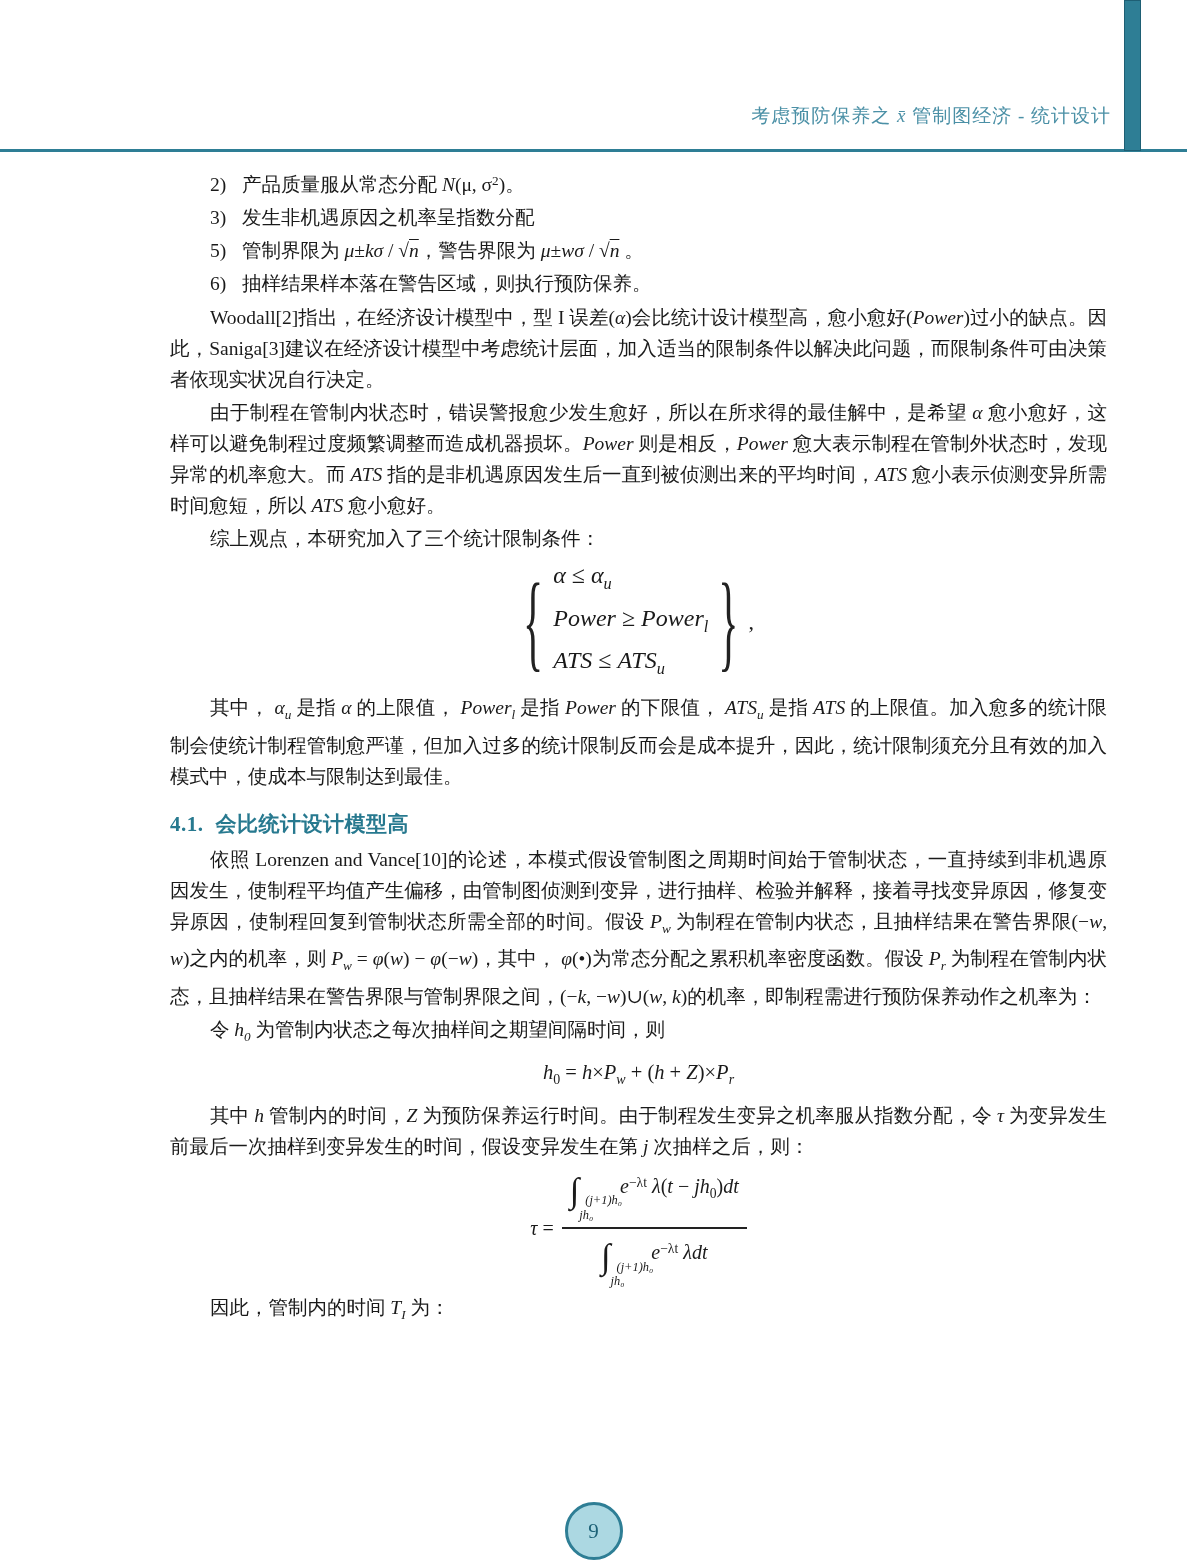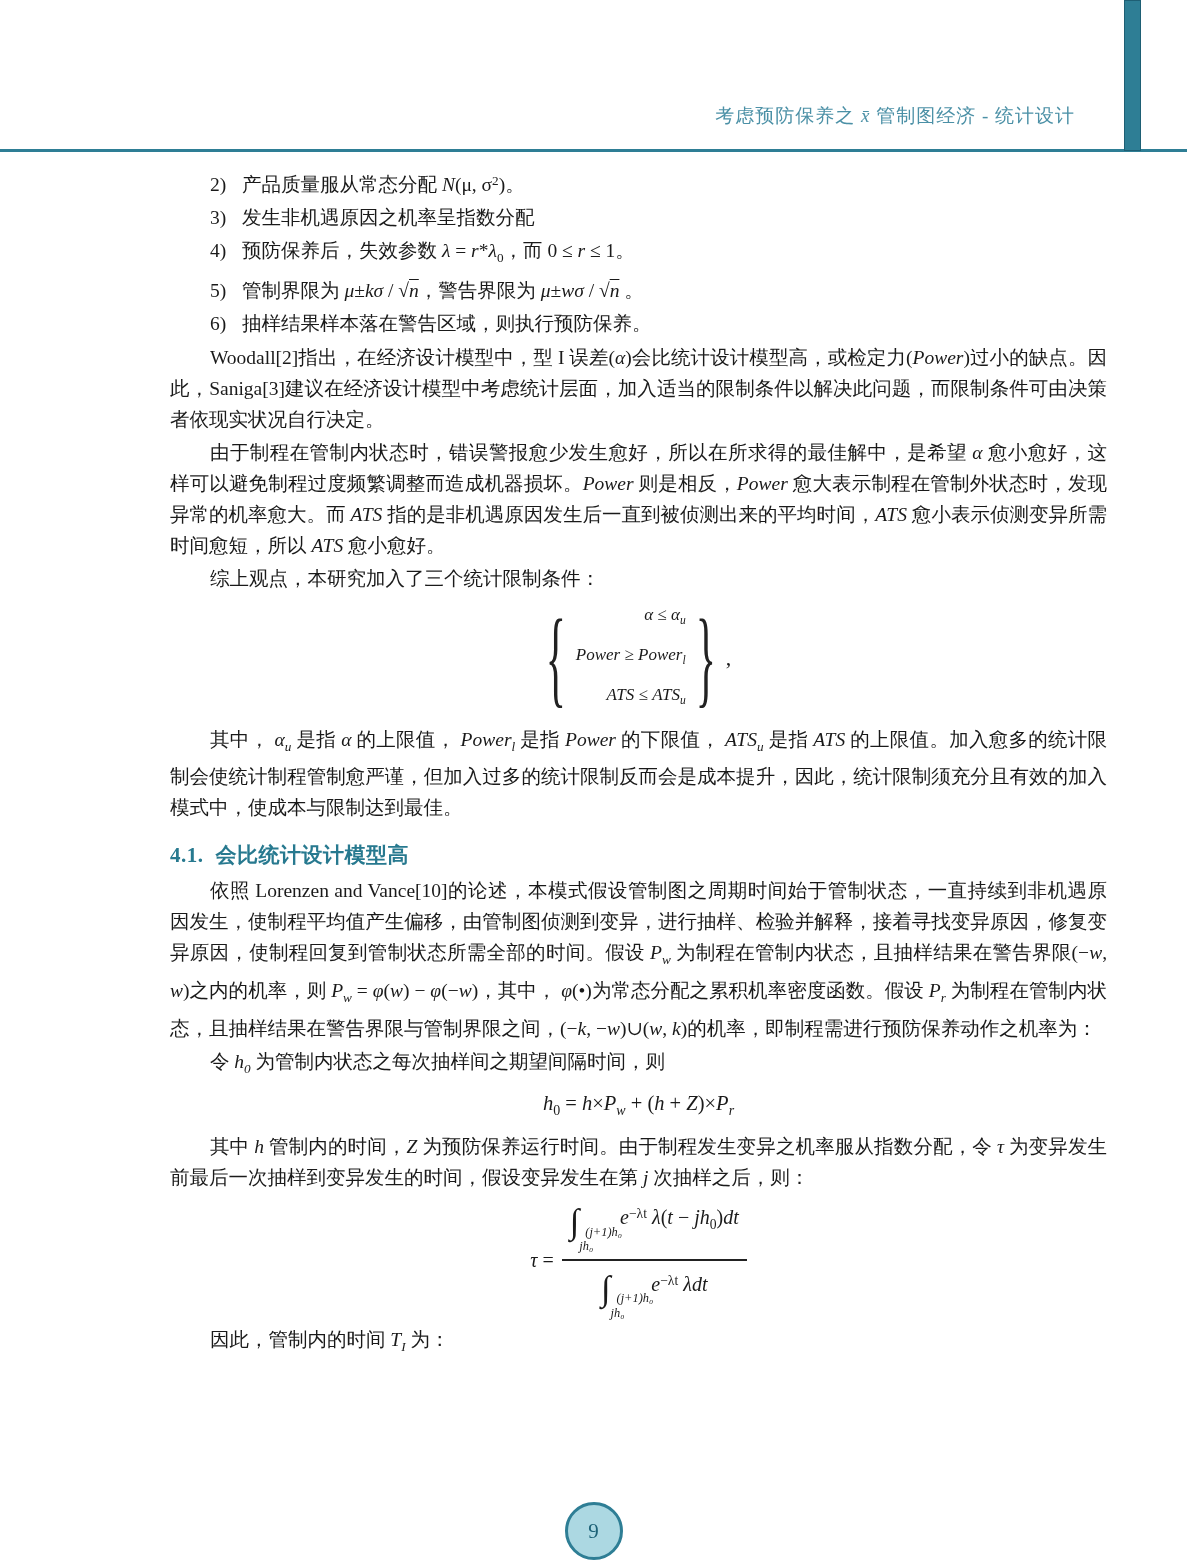--- a/index.html
+++ b/index.html
@@ -12,21 +12,21 @@
     color: #1a1a1a;
     overflow: hidden;
   }
   
   .accent-bar {
     position: absolute; left: 1124px; top: 0;
     width: 17px; height: 151px;
     background: #2E7E95; border: 1px solid #1e5f74;
   }
   .page-header {
-    padding: 100px 112px 0 0;
+    padding: 100px 76px 0 0;
     text-align: right;
   }
   .header-title {
     display: inline-block;
     font-size: 19px; line-height: 32px;
     color: #4B90A6;
     letter-spacing: 1px;
   }
   .header-rule {
     margin-top: 17px;
@@ -77,21 +77,21 @@
 
   
   .formula-row {
     text-align: center;
     font-size: 20.5px; line-height: 36px;
     margin: 2px 0;
   }
   .constraint-wrap { margin: 4px 0 6px; }
   .constraint-inner { display: inline-flex; align-items: center; }
   .c-rows { display: inline-block; margin: 0 10px; }
-  .c-row { font-size: 17px; line-height: 34px; text-align: right; }
+  .c-row { font-size: 24px; line-height: 34px; text-align: left; }
   .brace {
     display: inline-block; font-size: 42px; line-height: 1;
     transform: scaleY(2.55); transform-origin: center;
     font-weight: 400; color: #222;
   }
   .c-comma { font-size: 22px; margin-left: 10px; }
 
   .fraction { display: inline-flex; flex-direction: column; vertical-align: middle; text-align: center; }
   .frac-num { border-bottom: 2px solid #222; padding: 0 8px 5px; }
   .frac-den { padding-top: 5px; }
@@ -126,32 +126,29 @@
   <main class="content">
 
     <div class="assumption-list">
       <div class="assumption-item">
         <span class="li-no">2)</span><span><span class="seg-n">产品质量服从常态分配 </span><span class="seg-i">N</span><span class="seg-n">(μ, σ</span><span class="seg-sup">2</span><span class="seg-n">)。</span></span>
       </div>
       <div class="assumption-item">
         <span class="li-no">3)</span><span><span class="seg-n">发生非机遇原因之机率呈指数分配</span></span>
       </div>
       <div class="assumption-item">
-        <span class="li-no">4)</span><span><span class="seg-n">预防保养后，失效参数 </span><span class="seg-i">λ</span><span class="seg-n"> = </span><span class="seg-i">r</span><span class="seg-n">*</span><span class="seg-i">λ</span><span class="seg-sub">0</span><span class="seg-n">，而 0 ≤ </span><span class="seg-i">r</span><span class="seg-n"> ≤ 1。</span></span>
-      </div>
-      <div class="assumption-item">
         <span class="li-no">5)</span><span><span class="seg-n">管制界限为 </span><span class="seg-i">μ</span><span class="seg-n">±</span><span class="seg-i">kσ</span><span class="seg-n"> / </span><span class="seg-n">√</span><span class="seg-iol">n</span><span class="seg-n">，警告界限为 </span><span class="seg-i">μ</span><span class="seg-n">±</span><span class="seg-i">wσ</span><span class="seg-n"> / </span><span class="seg-n">√</span><span class="seg-iol">n</span><span class="seg-n"> 。</span></span>
       </div>
       <div class="assumption-item">
         <span class="li-no">6)</span><span><span class="seg-n">抽样结果样本落在警告区域，则执行预防保养。</span></span>
       </div>
     </div>
 
 
-    <p class="para"><span class="seg-n">Woodall[2]指出，在经济设计模型中，型 I 误差(</span><span class="seg-i">α</span><span class="seg-n">)会比统计设计模型高，或检定力(</span><span class="seg-i">Power</span><span class="seg-n">)过小的缺点。因此，Saniga[3]建议在经济设计模型中考虑统计层面，加入适当的限制条件以解决此问题，而限制条件可由决策者依现实状况自行决定。</span></p>
+    <p class="para"><span class="seg-n">Woodall[2]指出，在经济设计模型中，型 I 误差(</span><span class="seg-i">α</span><span class="seg-n">)会比统计设计模型高，愈小愈好(</span><span class="seg-i">Power</span><span class="seg-n">)过小的缺点。因此，Saniga[3]建议在经济设计模型中考虑统计层面，加入适当的限制条件以解决此问题，而限制条件可由决策者依现实状况自行决定。</span></p>
     <p class="para"><span class="seg-n">由于制程在管制内状态时，错误警报愈少发生愈好，所以在所求得的最佳解中，是希望 </span><span class="seg-i">α</span><span class="seg-n"> 愈小愈好，这样可以避免制程过度频繁调整而造成机器损坏。</span><span class="seg-i">Power</span><span class="seg-n"> 则是相反，</span><span class="seg-i">Power</span><span class="seg-n"> 愈大表示制程在管制外状态时，发现异常的机率愈大。而 </span><span class="seg-i">ATS</span><span class="seg-n"> 指的是非机遇原因发生后一直到被侦测出来的平均时间，</span><span class="seg-i">ATS</span><span class="seg-n"> 愈小表示侦测变异所需时间愈短，所以 </span><span class="seg-i">ATS</span><span class="seg-n"> 愈小愈好。</span></p>
     <p class="para"><span class="seg-n">综上观点，本研究加入了三个统计限制条件：</span></p>
 
     <div class="formula-row constraint-wrap">
       <span class="constraint-inner">
         <span class="brace">{</span>
         <span class="c-rows">
           <div class="c-row"><span class="seg-i">α</span><span class="seg-n"> ≤ </span><span class="seg-i">α</span><span class="seg-isub">u</span></div>
           <div class="c-row"><span class="seg-i">Power</span><span class="seg-n"> ≥ </span><span class="seg-i">Power</span><span class="seg-isub">l</span></div>
           <div class="c-row"><span class="seg-i">ATS</span><span class="seg-n"> ≤ </span><span class="seg-i">ATS</span><span class="seg-isub">u</span></div>

